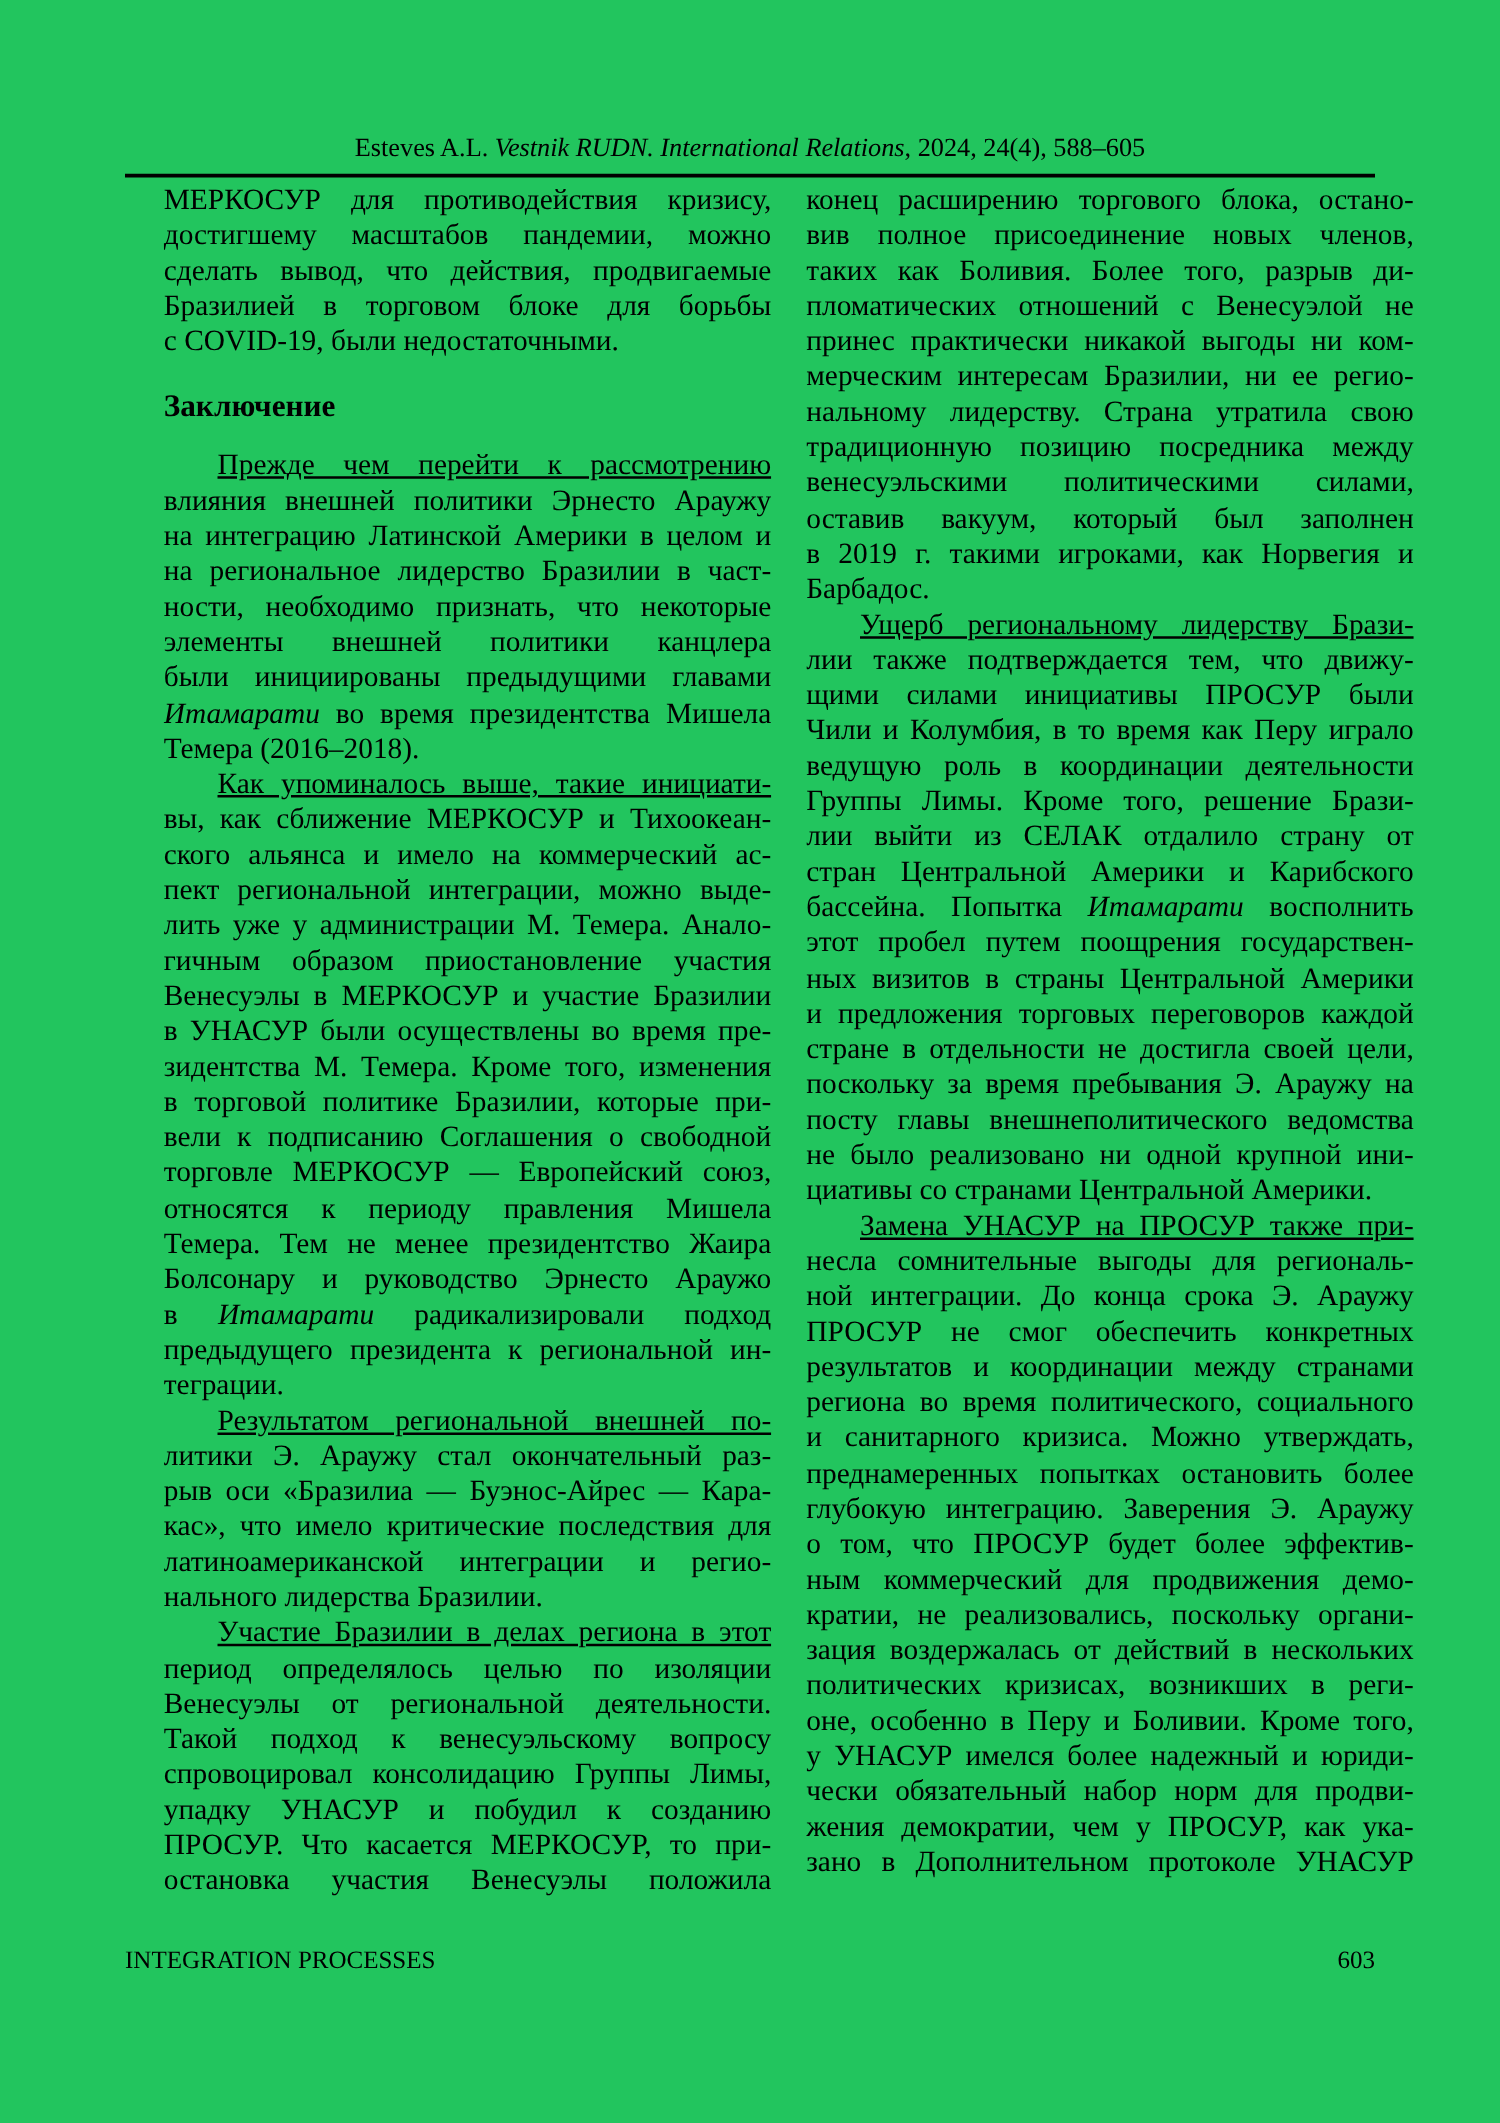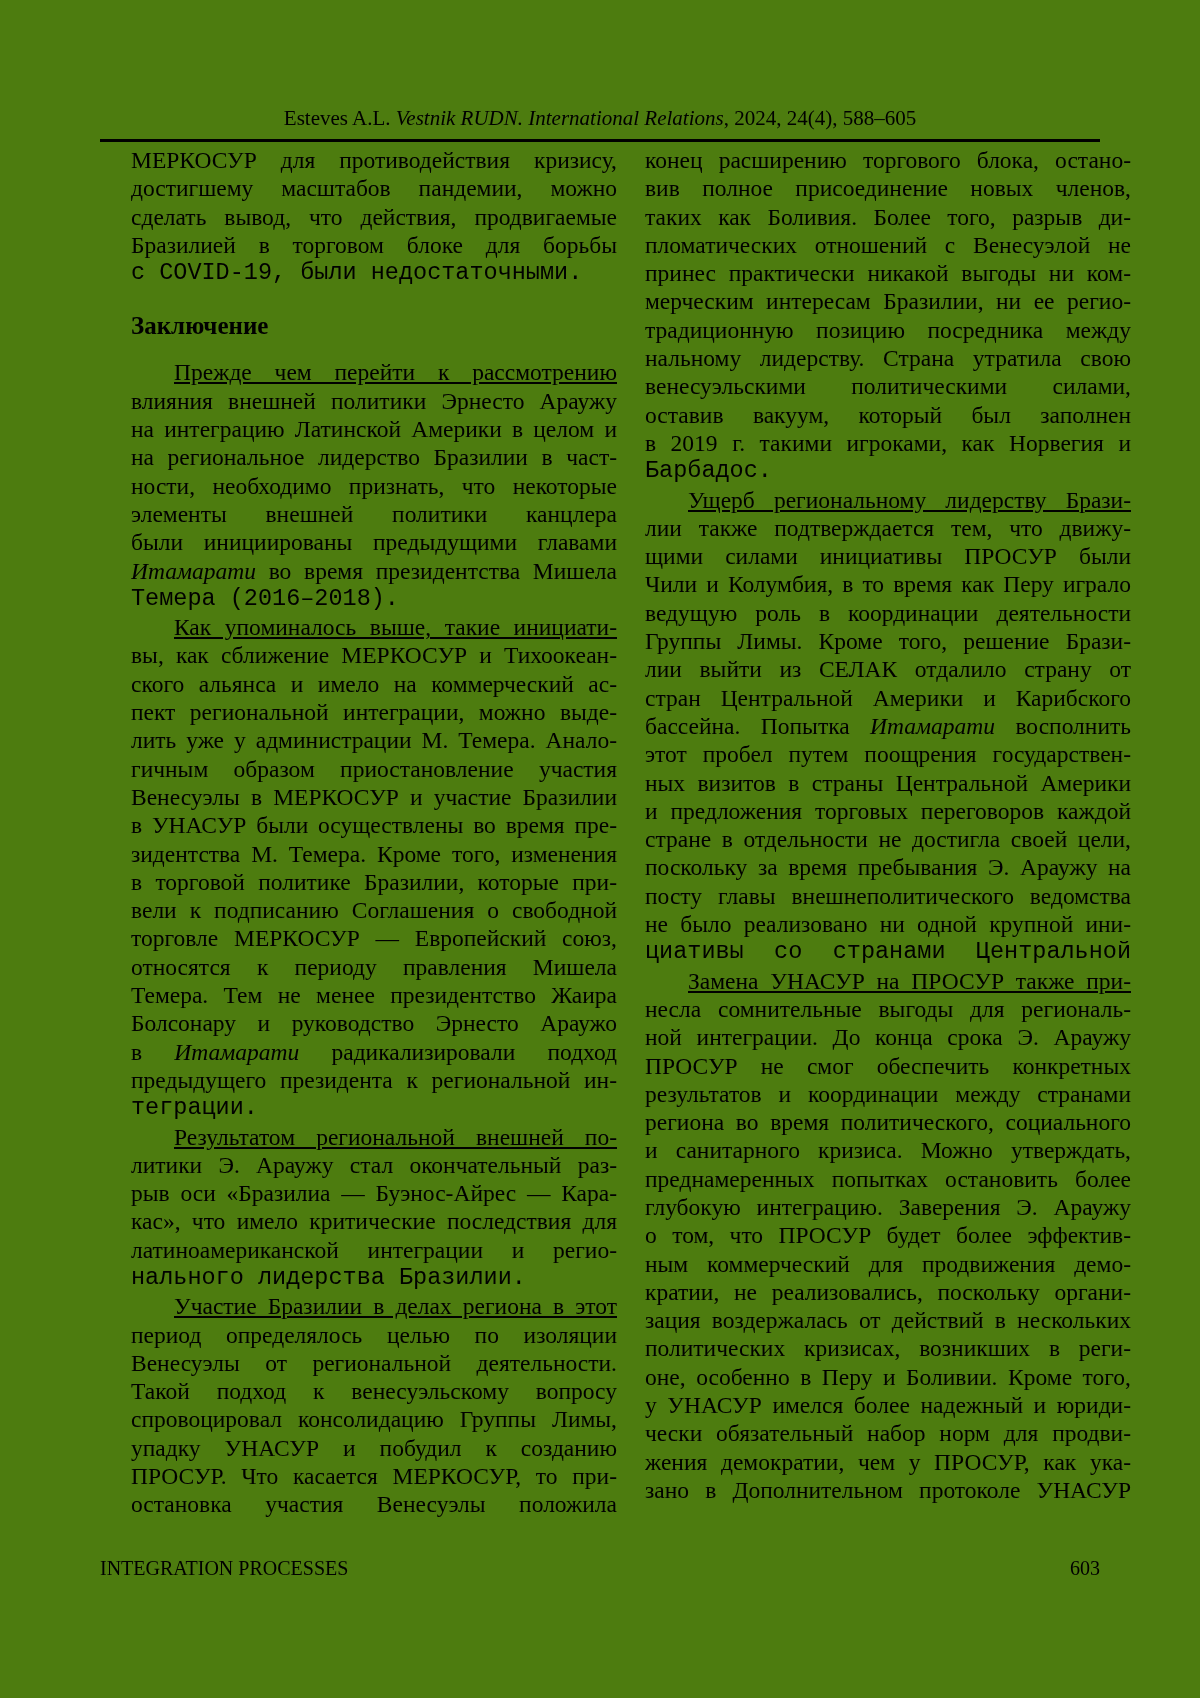--- a/index.html
+++ b/index.html
@@ -1,33 +1,33 @@
 <!DOCTYPE html>
 <html><head>
 <meta charset="utf-8">
 <style>
   html,body{margin:0;padding:0;background:#ffffff;}
   .page{
-    position:relative;width:1200px;height:1698px;background:#4d7c0f;color:#000000;
+    position:relative;width:1200px;height:1698px;background:#22c55e;color:#000000;
     font-family:"Liberation Serif", serif;overflow:hidden;
   }
   .running-header{
     position:absolute;top:106px;left:0;width:1200px;text-align:center;
     font-size:21px;line-height:24px;white-space:pre-wrap;
   }
   .running-header .journal{font-style:italic;}
   .header-rule{position:absolute;top:139px;left:100px;width:1000px;height:2.5px;background:#000000;}
   .col{position:absolute;top:146px;width:486px;margin-left:31px;}
   .col-left{left:100px;}
   .col-right{left:614px;}
   .line{
     font-size:23.5px;line-height:28.3px;height:28.3px;overflow:hidden;
     text-align:justify;text-align-last:justify;
   }
-  .line.last{text-align-last:left;font-family:Liberation Mono, monospace;}
+  .line.last{text-align-last:left;}
   .para{margin:0;}
   .para.indent .line:first-child{text-indent:43px;text-decoration:underline;}
   .heading{
     font-size:25px;font-weight:bold;text-align:left;line-height:30px;
     margin:24px 0 17px 0;
   }
   .it{font-style:italic;}
   .page-footer{
     position:absolute;top:1556px;left:100px;width:1000px;
     font-size:20px;line-height:24px;display:flex;justify-content:space-between;
@@ -102,22 +102,22 @@
       </div>
     </div>
   <div class="col col-right">
       <div class="para">
         <div class="line">конец расширению торгового блока, остано-</div>
         <div class="line">вив полное присоединение новых членов,</div>
         <div class="line">таких как Боливия. Более того, разрыв ди-</div>
         <div class="line">пломатических отношений с Венесуэлой не</div>
         <div class="line">принес практически никакой выгоды ни ком-</div>
         <div class="line">мерческим интересам Бразилии, ни ее регио-</div>
+        <div class="line">нальному лидерству. Страна утратила свою</div>
         <div class="line">традиционную позицию посредника между</div>
-        <div class="line">нальному лидерству. Страна утратила свою</div>
         <div class="line">венесуэльскими политическими силами,</div>
         <div class="line">оставив вакуум, который был заполнен</div>
         <div class="line">в 2019 г. такими игроками, как Норвегия и</div>
         <div class="line last">Барбадос.</div>
       </div>
       <div class="para indent">
         <div class="line">Ущерб региональному лидерству Брази-</div>
         <div class="line">лии также подтверждается тем, что движу-</div>
         <div class="line">щими силами инициативы ПРОСУР были</div>
         <div class="line">Чили и Колумбия, в то время как Перу играло</div>

